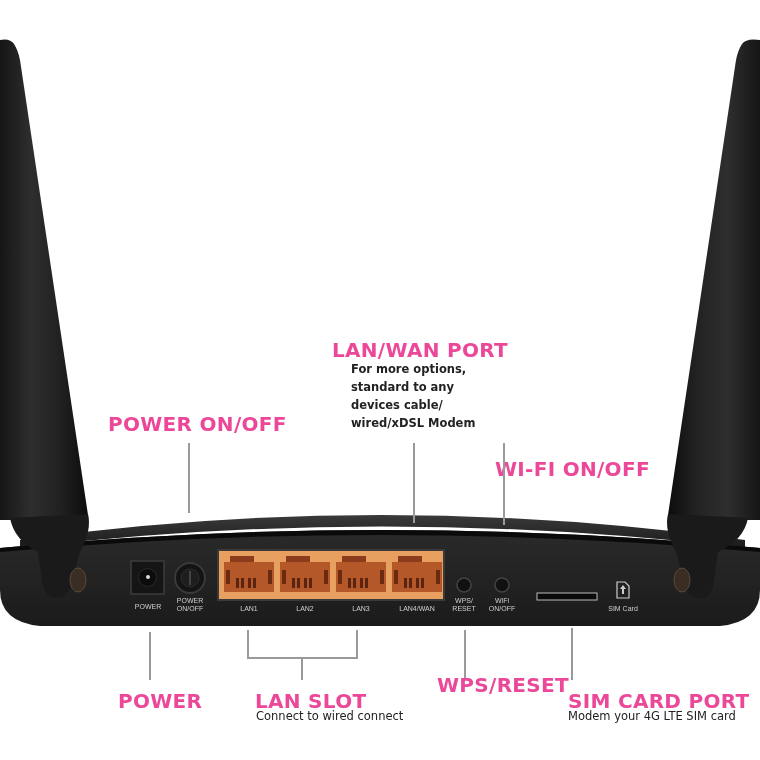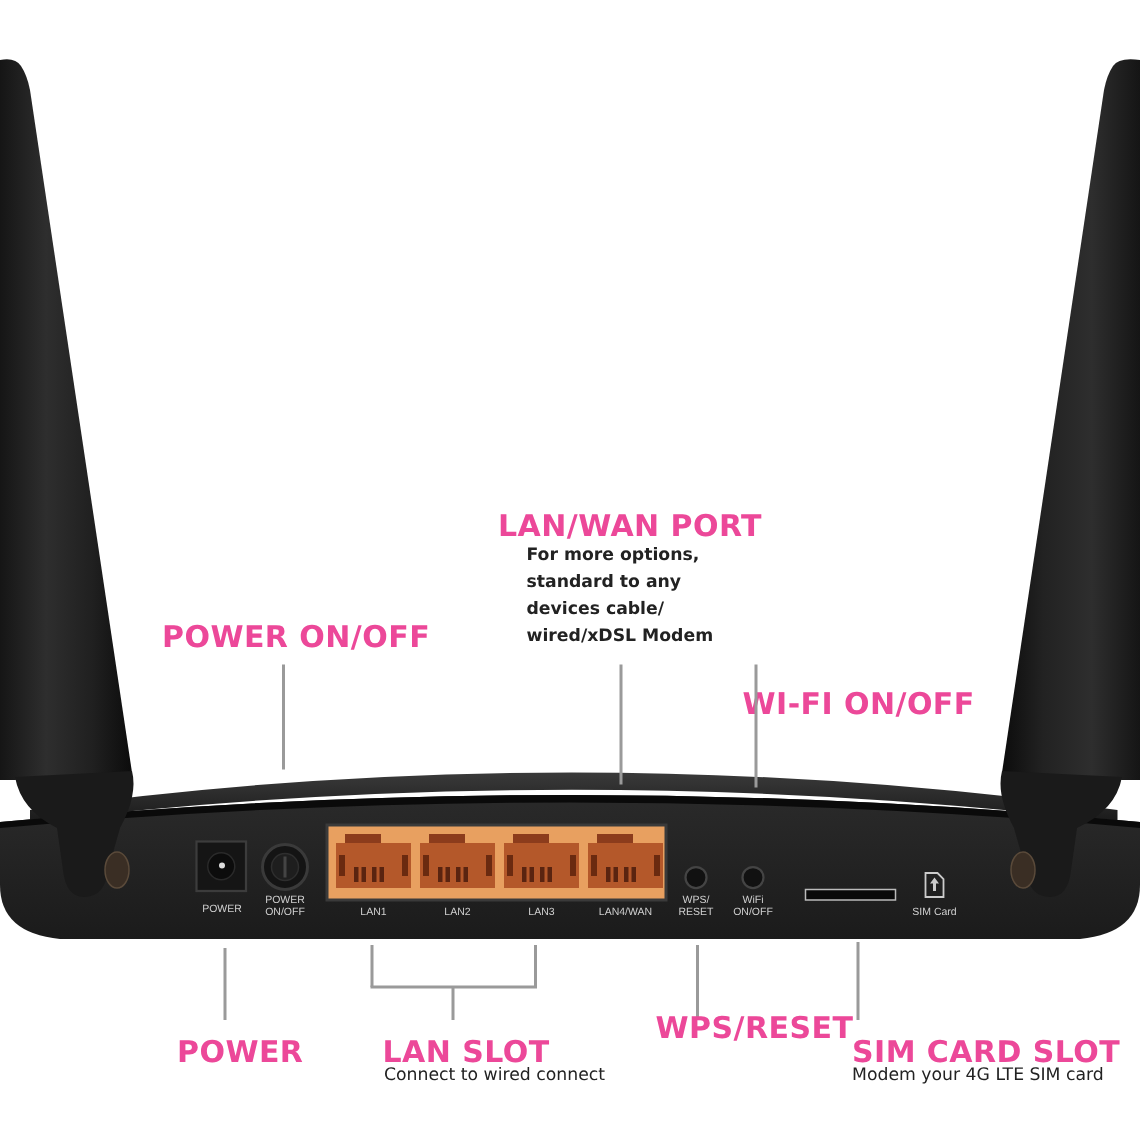--- a/index.html
+++ b/index.html
@@ -153,14 +153,14 @@
 <div class="leader" style="left:356px;top:630px;height:28px;"></div>
 <div class="hleader" style="left:247px;top:657px;width:111px;"></div>
 <div class="leader" style="left:301px;top:658px;height:22px;"></div>
 <div class="label-title" style="left:255px;top:689px;">LAN SLOT</div>
 <div class="label-desc" style="left:256px;top:707px;">Connect to wired connect</div>
 
 <div class="leader" style="left:464px;top:630px;height:50px;"></div>
 <div class="label-title" style="left:437px;top:673px;">WPS/RESET</div>
 
 <div class="leader" style="left:571px;top:628px;height:52px;"></div>
-<div class="label-title" style="left:568px;top:689px;">SIM CARD SLOT</div>
+<div class="label-title" style="left:568px;top:689px;">SIM CARD PORT</div>
 <div class="label-desc" style="left:568px;top:707px;">Modem your 4G LTE SIM card</div>
 
 </body></html>

